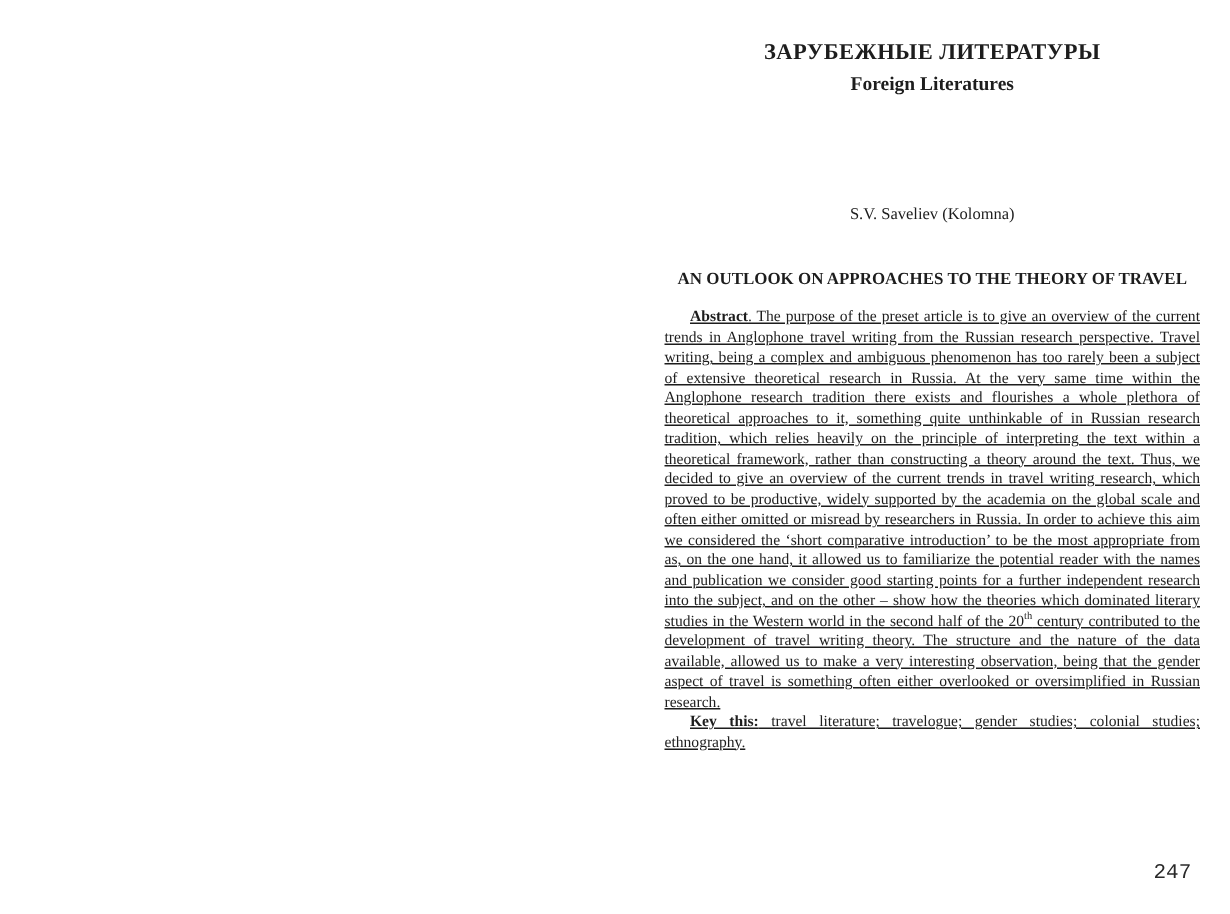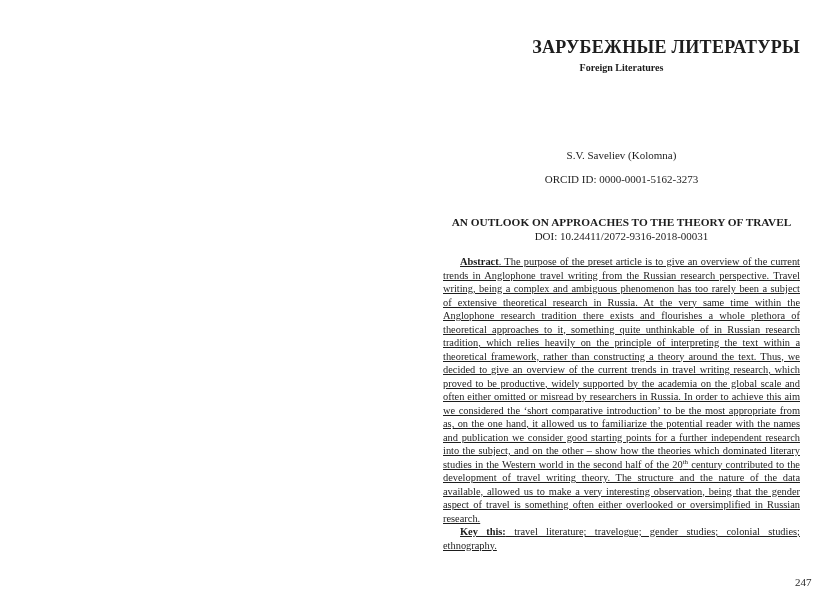--- a/index.html
+++ b/index.html
@@ -12,32 +12,32 @@
     color: #1d1d1d;
     overflow: hidden;
   }
   .content {
     position: absolute;
     left: 443px;
     top: 0;
     width: 357px;
   }
   .section-title-ru {
-    margin-top: 40px;
-    text-align: right;
+    margin-top: 28px;
+    text-align: center;
     font-weight: bold;
-    font-size: 18px;
+    font-size: 15px;
     letter-spacing: 0.3px;
     line-height: 15px;
   }
   .section-title-en {
     margin-top: 6px;
     text-align: center;
     font-weight: bold;
-    font-size: 10px;
+    font-size: 13px;
     line-height: 14px;
   }
   .author-block {
     text-align: center;
     font-size: 11px;
     line-height: 15px;
   }
   .author-block.first { margin-top: 73px; }
   .author-block.second { margin-top: 9px; }
   .article-title {
@@ -62,50 +62,49 @@
   }
   .abstract { margin-top: 12px; text-indent: 17px; }
   .keywords { text-indent: 17px; }
   .abstract sup {
     font-size: 7px;
     line-height: 0;
     vertical-align: super;
   }
   .page-number {
     position: absolute;
-    left: 795px;
+    left: 769px;
     top: 576px;
-    font-size: 11px;
+    font-size: 14px;
     line-height: 13px;
     color: #2a2a2a;
+    font-family: Liberation Mono, monospace;
   }
 </style>
 </head>
 <body>
 
 <div class="page">
   <div class="content">
 
     <div class="section-title-ru">ЗАРУБЕЖНЫЕ ЛИТЕРАТУРЫ</div>
 
     <div class="section-title-en">Foreign Literatures</div>
 
     <div class="author-block first">
       <div>S.V. Saveliev (Kolomna)</div>
     </div>
 
     <div class="author-block second">
-      <div>ORCID ID: 0000-0001-5162-3273</div>
     </div>
 
     <div class="article-title">
       <span>AN OUTLOOK ON APPROACHES TO THE THEORY OF TRAVEL</span><br>
     </div>
 
-    <div class="doi">DOI: 10.24411/2072-9316-2018-00031</div>
 
     <p class="abstract"><b>Abstract</b><span>. The purpose of the preset article is to give an overview of the current trends in Anglophone travel writing from the Russian research perspective. Travel writing, being a complex and ambiguous phenomenon has too rarely been a subject of extensive theoretical research in Russia. At the very same time within the Anglophone research tradition there exists and flourishes a whole plethora of theoretical approaches to it, something quite unthinkable of in Russian research tradition, which relies heavily on the principle of interpreting the text within a theoretical framework, rather than constructing a theory around the text. Thus, we decided to give an overview of the current trends in travel writing research, which proved to be productive, widely supported by the academia on the global scale and often either omitted or misread by researchers in Russia. In order to achieve this aim we considered the ‘short comparative introduction’ to be the most appropriate from as, on the one hand, it allowed us to familiarize the potential reader with the names and publication we consider good starting points for a further independent research into the subject, and on the other – show how the theories which dominated literary studies in the Western world in the second half of the 20</span><sup>th</sup><span> century contributed to the development of travel writing theory. The structure and the nature of the data available, allowed us to make a very interesting observation, being that the gender aspect of travel is something often either overlooked or oversimplified in Russian research.</span></p>
 
     <p class="keywords"><b>Key this:</b><span> travel literature; travelogue; gender studies; colonial studies; ethnography.</span></p>
 
   </div>
 
   <div class="page-number">247</div>
 </div>
 

